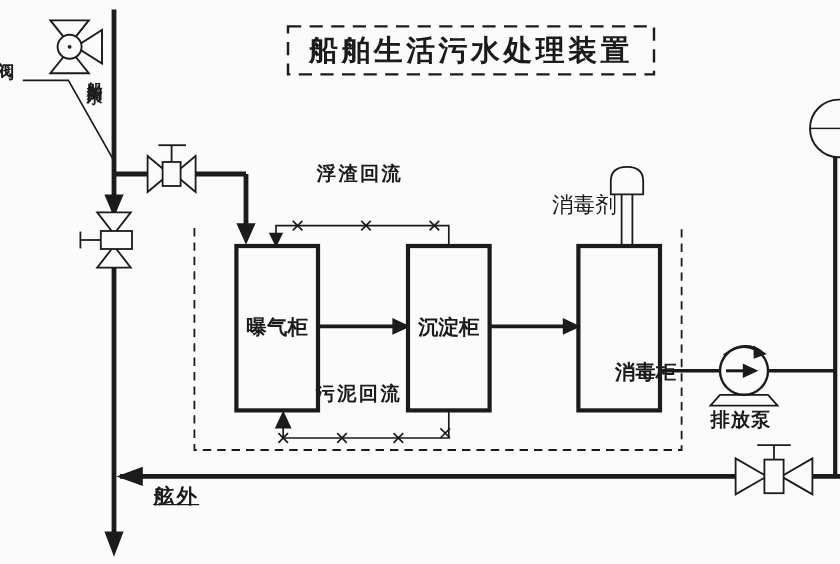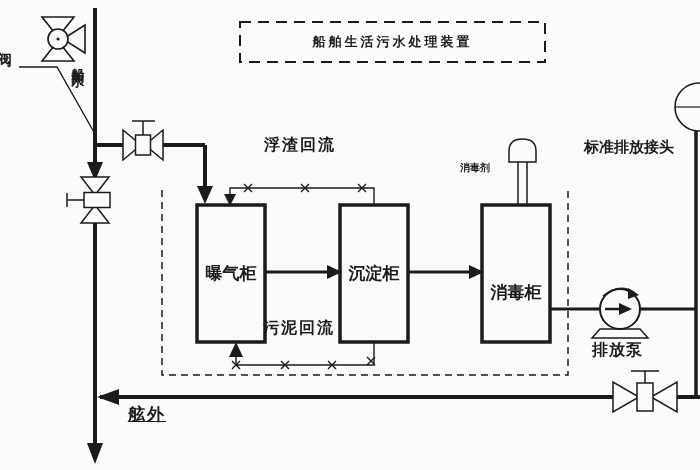--- a/index.html
+++ b/index.html
@@ -1,33 +1,33 @@
 <!DOCTYPE html>
 <html><head>
 <meta charset="utf-8">
 <style>
   html,body{margin:0;padding:0;}
   body{font-family:"DejaVu Sans","Liberation Sans",sans-serif;background:#e9e9e9;}
   .stage{position:relative;width:700px;height:470px;background:#fbfbfb;overflow:hidden;color:#1b1b1b;}
   .stage svg{position:absolute;left:0;top:0;}
   .lbl{position:absolute;color:#1b1b1b;white-space:nowrap;line-height:1.1;}
   .title{left:240px;top:22px;width:305px;height:40px;display:flex;align-items:center;justify-content:center;
-         font-size:13px;font-weight:bold;letter-spacing:3px;}
+         font-size:24px;font-weight:bold;letter-spacing:3px;}
   .valve-lbl{left:-3px;top:52px;font-size:15px;font-weight:600;}
   .inlet-lbl{left:70px;top:58px;font-size:13px;font-weight:600;writing-mode:vertical-rl;text-orientation:upright;letter-spacing:2px;}
   .scum-lbl{left:264px;top:136px;font-size:16px;font-weight:600;letter-spacing:2px;}
   .sludge-lbl{left:263px;top:319px;font-size:16px;font-weight:700;letter-spacing:2px;}
-  .disinfectant-lbl{left:460px;top:162px;font-size:10px;font-weight:700;}
+  .disinfectant-lbl{left:460px;top:162px;font-size:18px;font-weight:400;}
   .connector-lbl{left:584px;top:139px;font-size:15px;font-weight:600;}
   .pump-lbl{left:592px;top:341px;font-size:16px;font-weight:600;letter-spacing:1px;text-align:center;}
   .overboard-lbl{left:128px;top:405px;font-size:17px;font-weight:bold;letter-spacing:2px;text-decoration:underline;}
   .tank-lbl{display:flex;align-items:center;justify-content:center;font-size:17px;font-weight:bold;}
   .tank1{left:197px;top:205px;width:68px;height:137px;}
   .tank2{left:340px;top:205px;width:68px;height:137px;}
-  .tank3{left:482px;top:203px;width:68px;height:178px;}
+  .tank3{left:482px;top:222px;width:68px;height:178px;padding-left:22px;}
 </style>
 </head>
 <body>
 
 <div class="stage">
 
   <svg width="700" height="470" viewBox="0 0 700 470">
     <g stroke="#1b1b1b" fill="none">
 
       <path d="M162,190 L162,375 L568,375 L568,190" stroke-width="1.5" stroke-dasharray="7 5"></path>
@@ -141,21 +141,20 @@
 
     </g>
   </svg>
 
   <div class="lbl title">船舶生活污水处理装置</div>
   <div class="lbl valve-lbl">阀</div>
   <div class="lbl inlet-lbl">船舶污水</div>
   <div class="lbl scum-lbl">浮渣回流</div>
   <div class="lbl sludge-lbl">污泥回流</div>
   <div class="lbl disinfectant-lbl">消毒剂</div>
-  <div class="lbl connector-lbl">标准排放接头</div>
   <div class="lbl pump-lbl">排放泵</div>
   <div class="lbl overboard-lbl">舷外</div>
 
   <div class="lbl tank-lbl tank1">曝气柜</div>
   <div class="lbl tank-lbl tank2">沉淀柜</div>
   <div class="lbl tank-lbl tank3">消毒柜</div>
 
 </div>
 
 </body></html>

